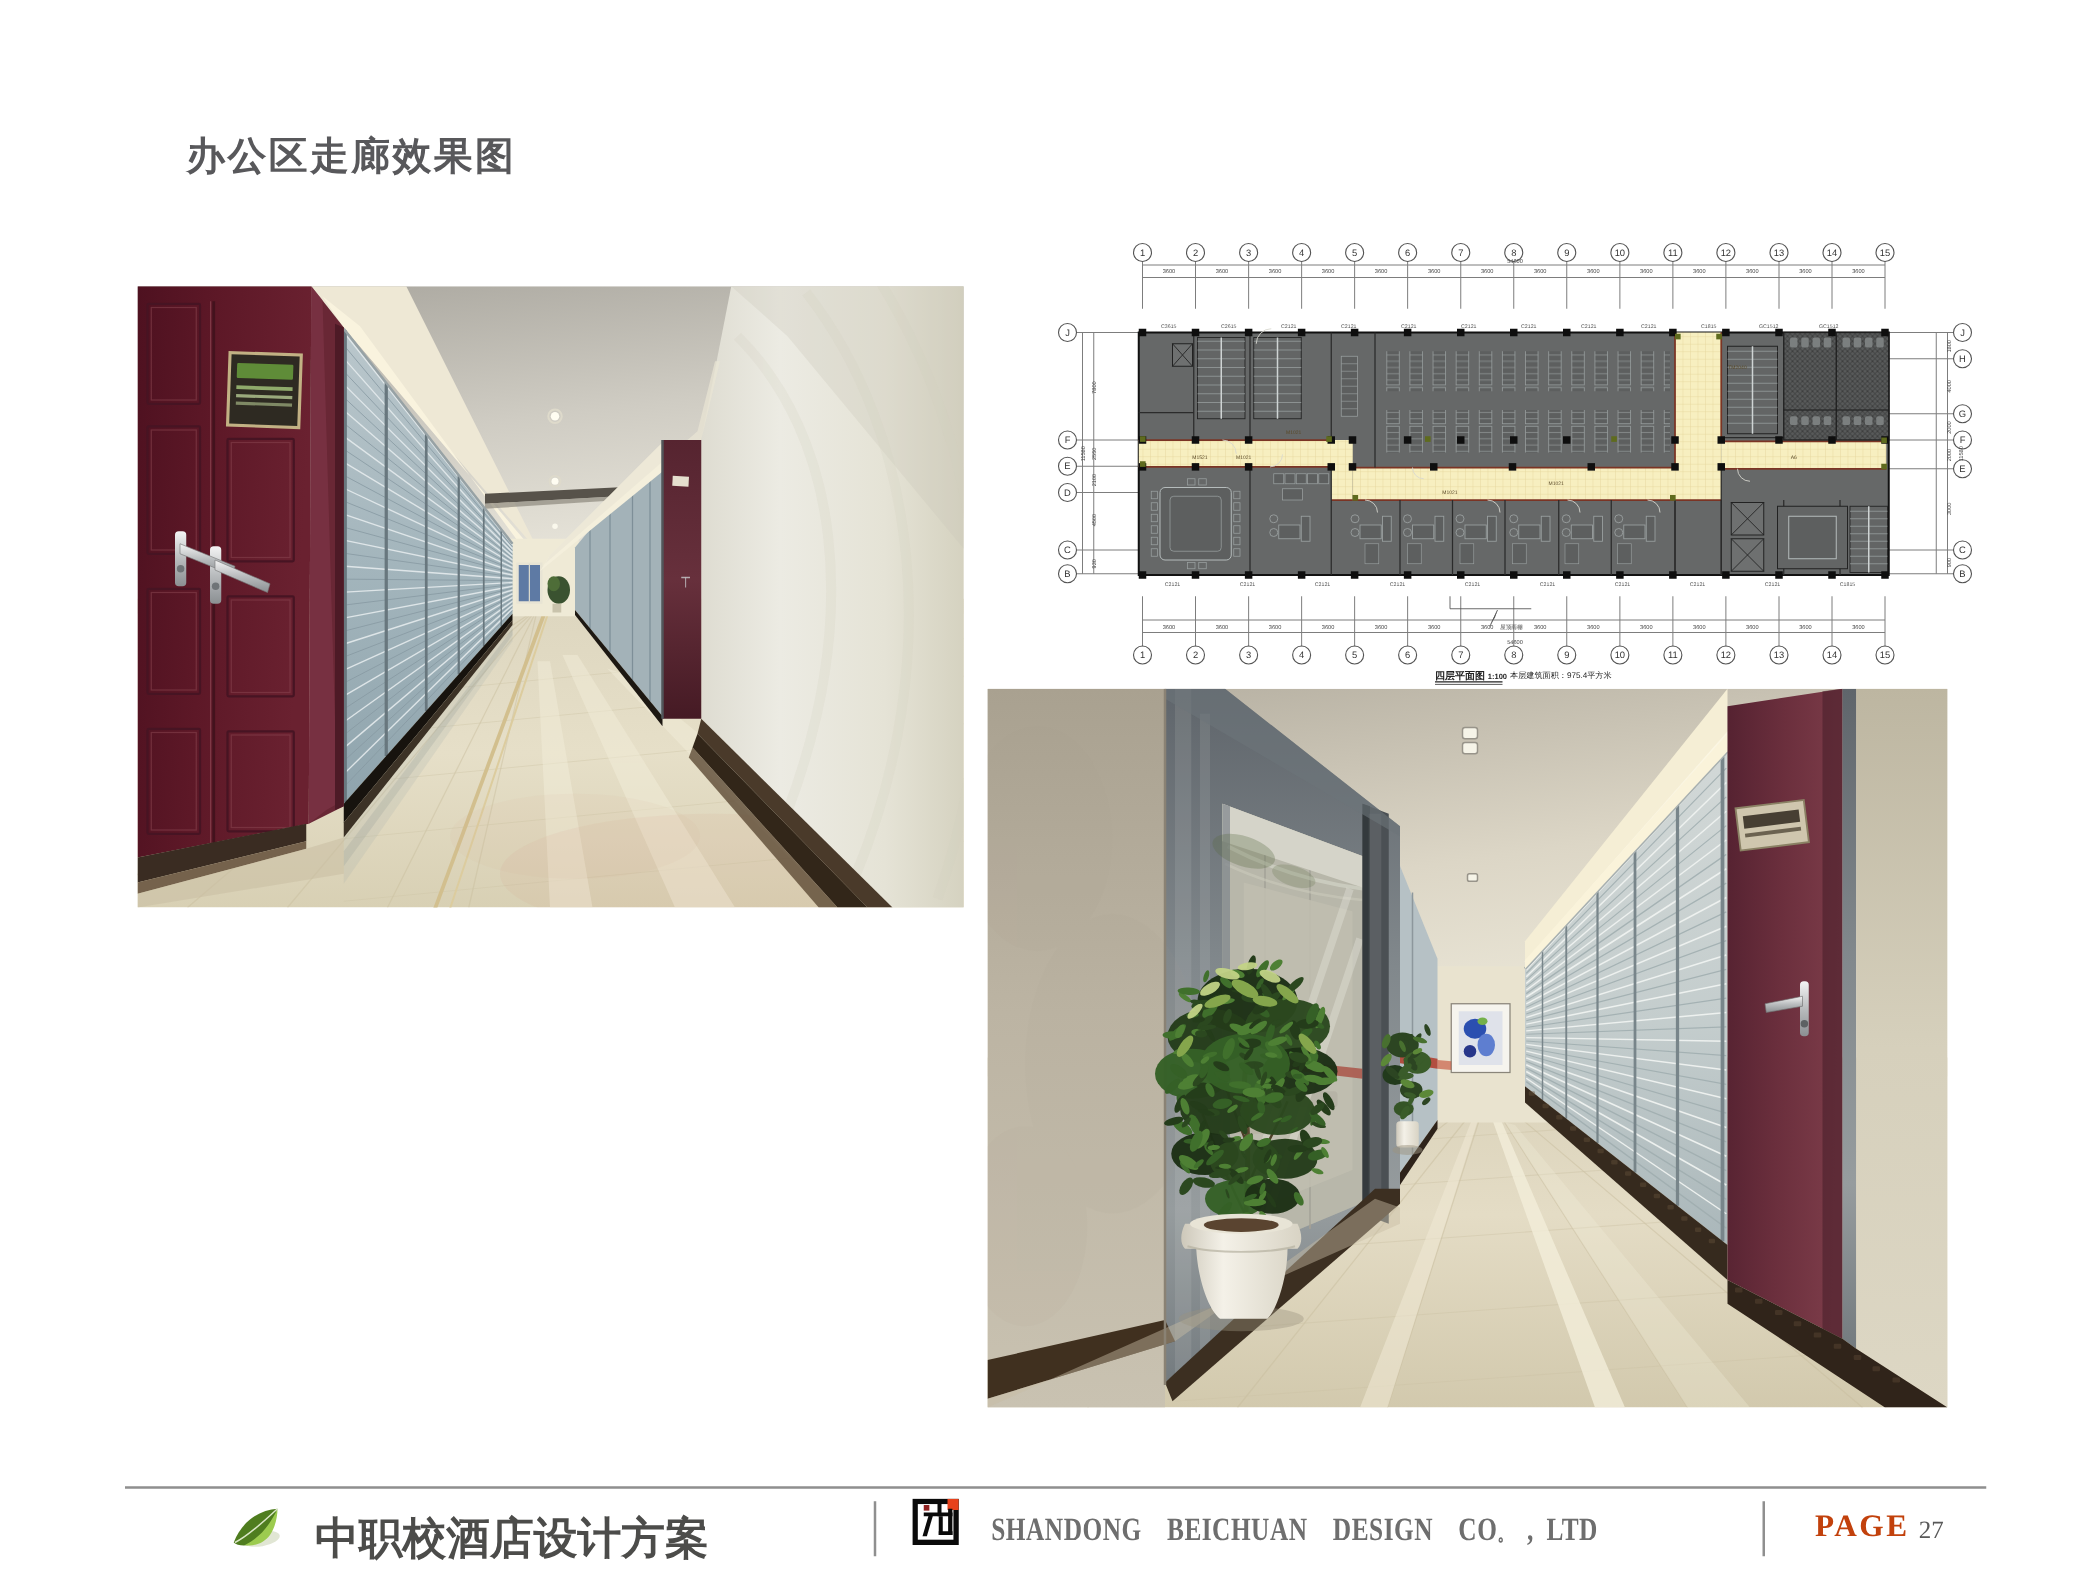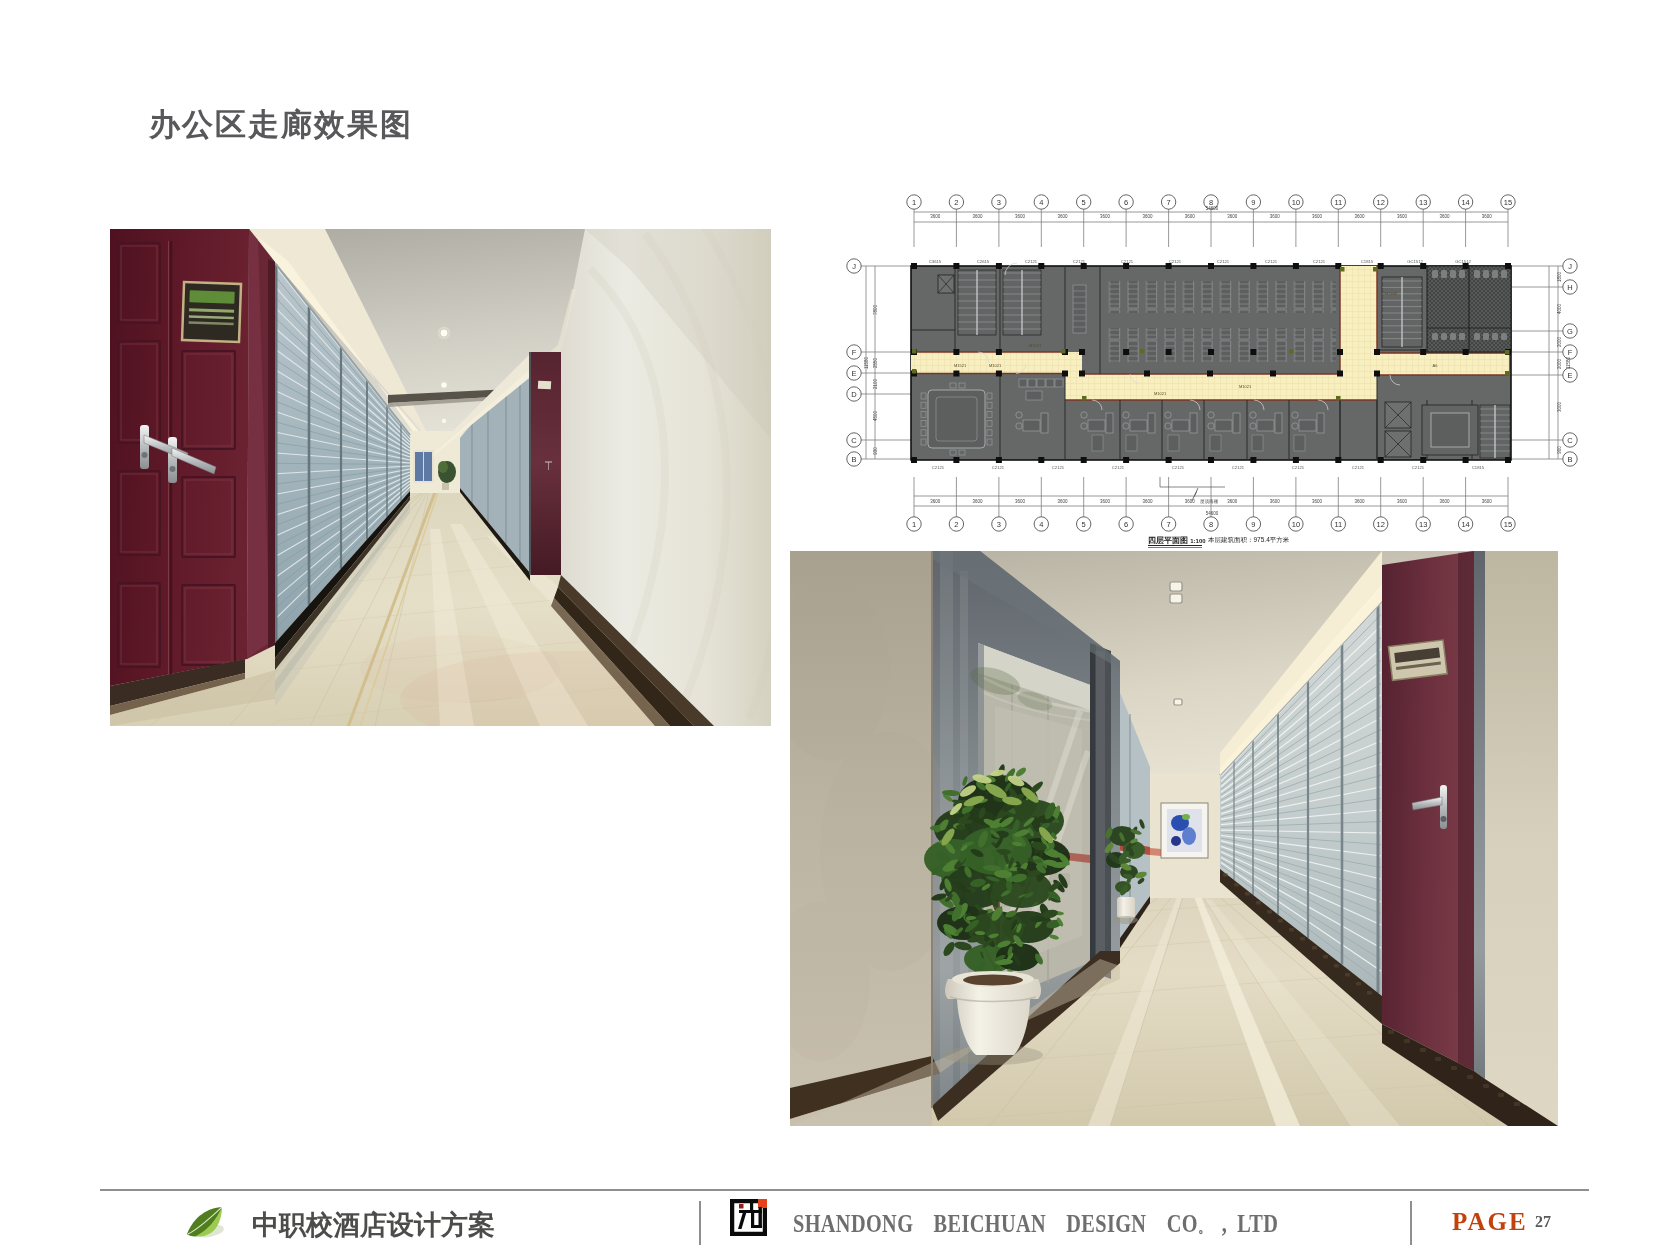--- a/index.html
+++ b/index.html
@@ -1320,21 +1320,21 @@
 
 <div class="abs" style="left:182px;top:1204px;">
 <svg width="46" height="38" viewBox="0 0 46 38" xmlns="http://www.w3.org/2000/svg">
 <ellipse cx="27" cy="27" rx="15" ry="6" fill="#d4dcc2" opacity="0.7" transform="rotate(-10 27 27)"></ellipse>
 <path d="M40 3 C26 4, 12 12, 5 30 C7 32, 12 33, 17 32 C28 29, 36 18, 40 3 Z" fill="#4f7d1f"></path>
 <path d="M40 3 C34 16, 26 26, 14 32 C20 33.5, 29 31, 34 24 C38 18, 40 10, 40 3 Z" fill="#9ccb4f"></path>
 <path d="M40 3 C30 12, 18 24, 6 30" stroke="#e9f2d8" stroke-width="1.2" fill="none" opacity="0.9"></path>
 </svg>
 </div>
 
-<div class="abs" style="left:252px;top:1207px;font-size:27px;font-weight:bold;color:#4c4c4a;letter-spacing:0px;">中职校酒店设计方案</div>
+<div class="abs" style="left:252px;top:1207px;font-size:35px;font-weight:bold;color:#4c4c4a;letter-spacing:0px;">中职校酒店设计方案</div>
 
 <div class="abs" style="left:699px;top:1201px;width:2px;height:44px;background:#8f8f8f;"></div>
 
 <div class="abs" style="left:730px;top:1199px;">
 <svg width="37" height="37" viewBox="0 0 37 37" xmlns="http://www.w3.org/2000/svg">
 <rect x="2" y="2" width="33" height="33" fill="#ffffff" stroke="#0a0a0a" stroke-width="4.5"></rect>
 <rect x="28" y="0" width="9" height="9" fill="#e8421c"></rect>
 <rect x="9" y="5" width="4.5" height="4.5" fill="#8f1f1f"></rect>
 <rect x="9" y="11" width="23" height="3" fill="#0a0a0a"></rect>
 <rect x="20" y="4" width="3.2" height="10" fill="#0a0a0a"></rect>
@@ -1344,13 +1344,13 @@
 <path d="M13 13 L16.5 13 L11.5 30 L8 30 Z" fill="#0a0a0a"></path>
 </svg>
 </div>
 
 <div class="abs" style="left:793px;top:1209px;font-family:'Liberation Serif',serif;font-size:26px;font-weight:bold;color:#6e6e6e;letter-spacing:0.5px;word-spacing:6px;transform:scaleX(0.78);transform-origin:0 0;white-space:nowrap;">SHANDONG&nbsp; BEICHUAN&nbsp; DESIGN&nbsp; CO<span style="font-size:17px;">。</span>&nbsp;, LTD</div>
 
 <div class="abs" style="left:1410px;top:1201px;width:2px;height:44px;background:#8f8f8f;"></div>
 
 <div class="abs" style="left:1452px;top:1208px;font-family:'Liberation Serif',serif;font-size:25px;font-weight:bold;color:#c2410c;letter-spacing:2px;">PAGE</div>
 
-<div class="abs" style="left:1535px;top:1213px;font-family:'Liberation Serif',serif;font-size:16px;font-weight:bold;color:#595959;text-align:center;">27</div>
+<div class="abs" style="left:1535px;top:1213px;font-family:'Liberation Serif',serif;font-size:20px;font-weight:normal;color:#595959;text-align:center;">27</div>
 
 </body></html>

